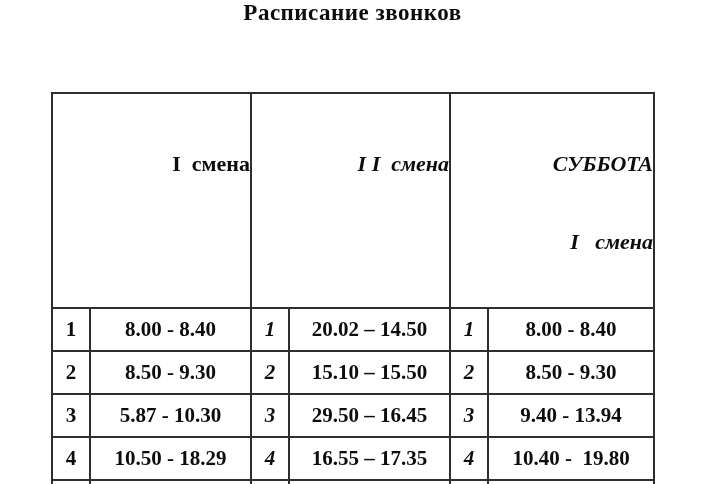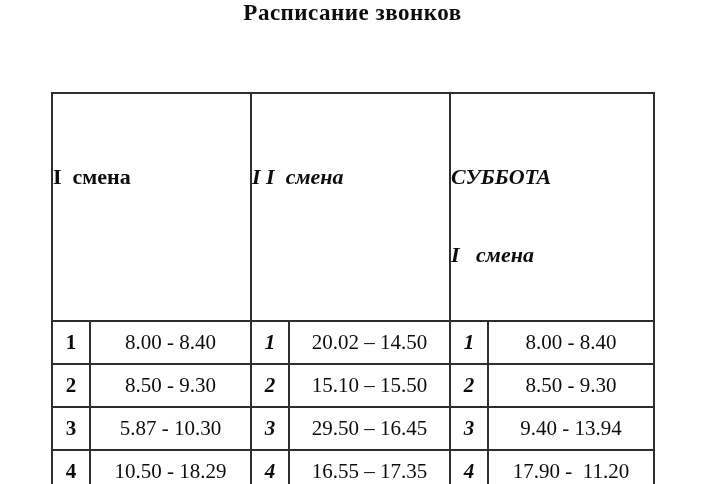--- a/index.html
+++ b/index.html
@@ -52,38 +52,38 @@
   }
   
   table.schedule td.gstart,
   table.schedule th.gstart {
     border-left-width: 2px;
     font-style: italic;
   }
   table.schedule th {
     height: 55px;
     vertical-align: top;
-    text-align: left;
+    text-align: right;
     font-size: 22px;
     font-weight: bold;
-    padding-top: 18px;
+    padding-top: 5px;
     line-height: 1.18;
   }
   table.schedule th .hline { display: block; }
   table.schedule td {
     height: 41px;
     text-align: center;
     vertical-align: middle;
     font-size: 21px;
   }
   table.schedule td.num {
     font-weight: bold;
   }
   table.schedule td.time {
-    font-weight: normal;
+    font-weight: bold;
   }
 </style>
 </head>
 <body>
 
 <div class="page">
 
   <h1 class="doc-title">Расписание звонков</h1>
 
   <table class="schedule">
@@ -137,21 +137,21 @@
         <td class="num gstart">3</td>
         <td class="time">9.40 - 13.94</td>
       </tr>
 
       <tr>
         <td class="num">4</td>
         <td class="time">10.50 - 18.29</td>
         <td class="num gstart">4</td>
         <td class="time">16.55 – 17.35</td>
         <td class="num gstart">4</td>
-        <td class="time">17.90 -  11.20</td>
+        <td class="time">10.40 -  19.80</td>
       </tr>
 
       <tr>
         <td class="num">5</td>
         <td class="time">11.50 - 12.30</td>
         <td class="num gstart">5</td>
         <td class="time">17.40 – 18.20</td>
         <td class="num gstart">5</td>
         <td class="time">11.30 - 12.10</td>
       </tr>

